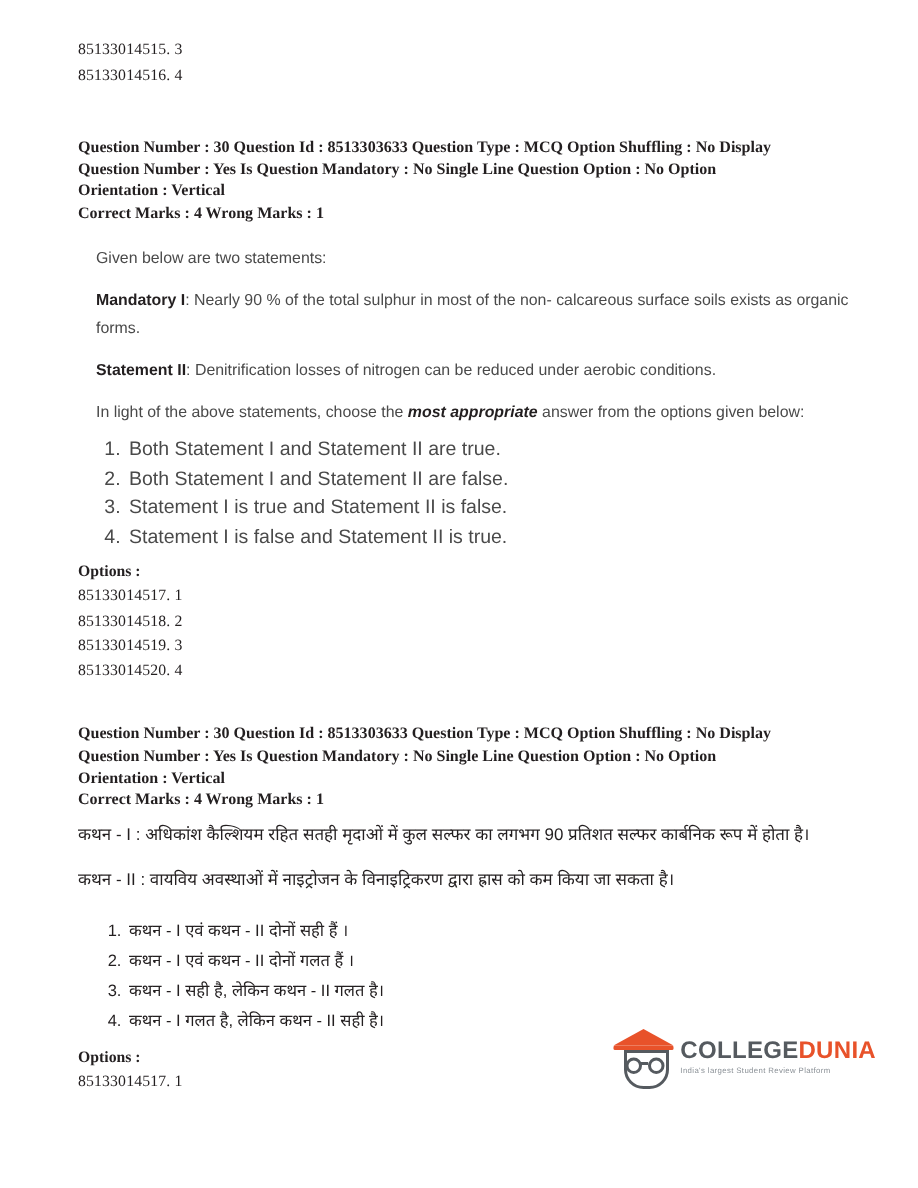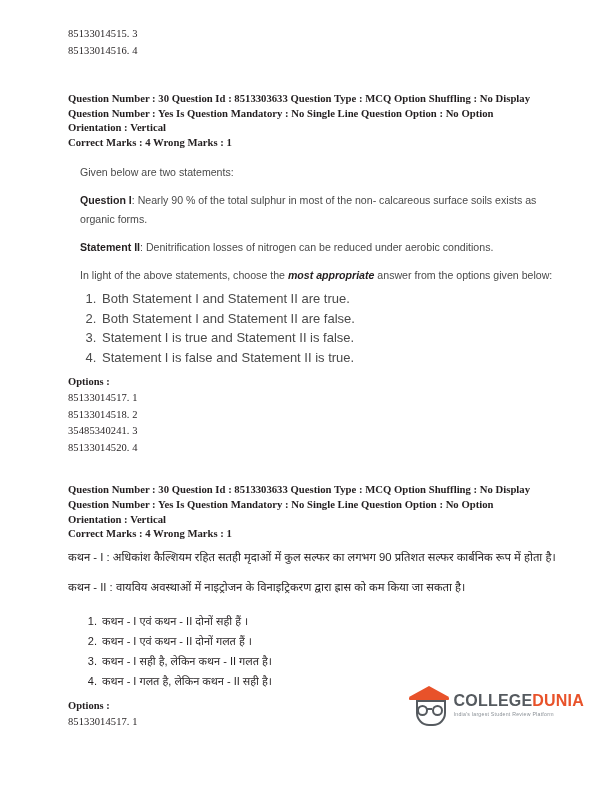--- a/index.html
+++ b/index.html
@@ -13,21 +13,21 @@
     font-family: "Liberation Sans", sans-serif;
     color: #231f20;
     overflow: hidden;
     position: relative;
   }
   .page {
     position: relative;
     width: 612px;
     height: 792px;
     box-sizing: border-box;
-    padding: 26px 44px 10px 68px;
+    padding: 26px 44px 10px 52px;
   }
   .opt-num {
     font-family: "Liberation Serif", serif;
     font-size: 10.5px;
     line-height: 16.5px;
     color: #231f20;
     letter-spacing: 0.1px;
   }
   .qhead {
     font-family: "Liberation Serif", serif;
@@ -191,21 +191,21 @@
     <div class="qhead">Orientation : Vertical</div>
     <div class="qhead">Correct Marks : 4 Wrong Marks : 1</div>
 
     <div class="gap-md"></div>
 
     <div class="body-text">Given below are two statements:</div>
 
     <div class="gap-sm"></div>
 
     <div class="body-text">
-      <span class="statement-lbl">Question I</span><span>: Nearly 90 % of the total sulphur in most of the non- calcareous surface soils exists as organic forms.</span>
+      <span class="statement-lbl">Mandatory I</span><span>: Nearly 90 % of the total sulphur in most of the non- calcareous surface soils exists as organic forms.</span>
     </div>
 
     <div class="gap-sm"></div>
 
     <div class="body-text">
       <span class="statement-lbl">Statement II</span><span>: Denitrification losses of nitrogen can be reduced under aerobic conditions.</span>
     </div>
 
     <div class="gap-sm"></div>
 
@@ -216,21 +216,21 @@
     <ol class="choices">
       <li>Both Statement I and Statement II are true.</li>
       <li>Both Statement I and Statement II are false.</li>
       <li>Statement I is true and Statement II is false.</li>
       <li>Statement I is false and Statement II is true.</li>
     </ol>
 
     <div class="options-label">Options :</div>
     <div class="opt-num">85133014517. 1</div>
     <div class="opt-num">85133014518. 2</div>
-    <div class="opt-num">35485340241. 3</div>
+    <div class="opt-num">85133014519. 3</div>
     <div class="opt-num">85133014520. 4</div>
   </div>
 
   <div class="mt-sec"></div>
 
   <div>
     <div class="qhead">Question Number : 30 Question Id : 8513303633 Question Type : MCQ Option Shuffling : No Display</div>
     <div class="qhead">Question Number : Yes Is Question Mandatory : No Single Line Question Option : No Option</div>
     <div class="qhead">Orientation : Vertical</div>
     <div class="qhead">Correct Marks : 4 Wrong Marks : 1</div>

